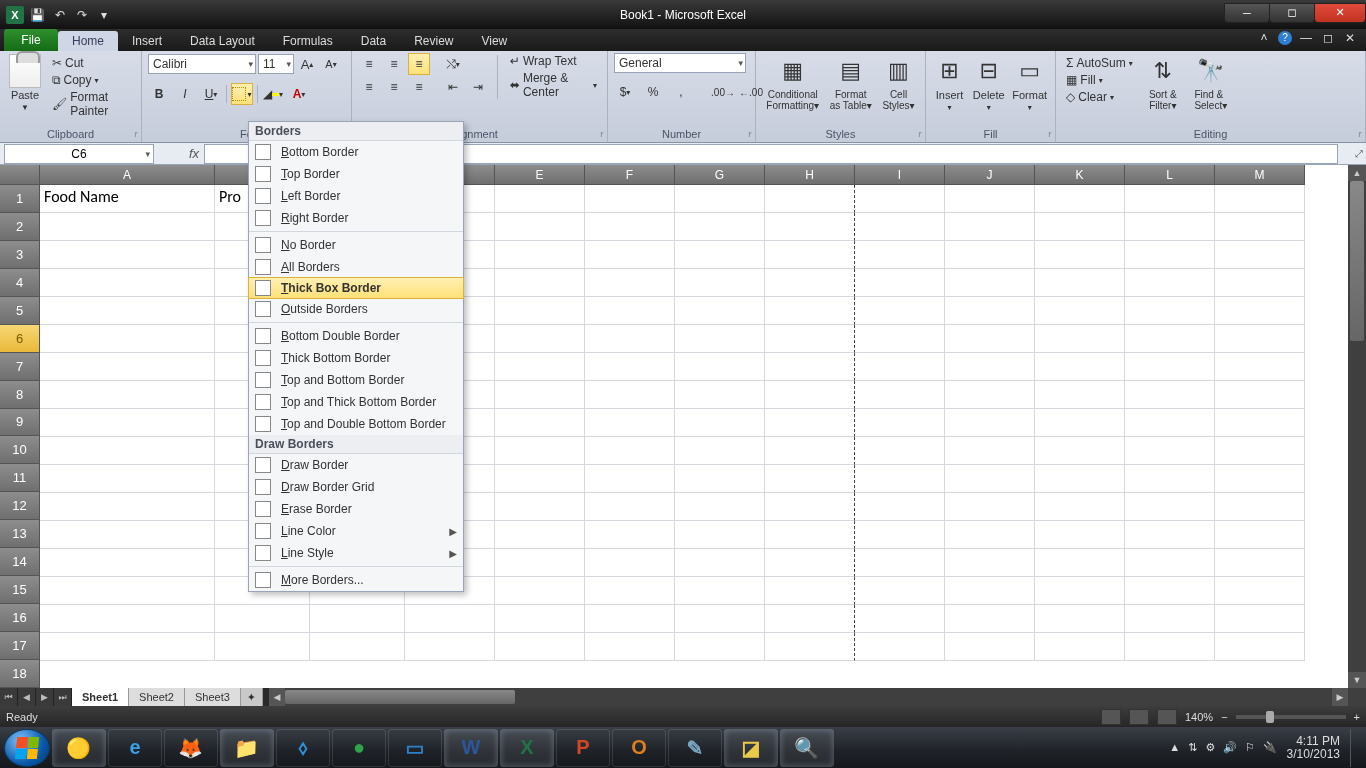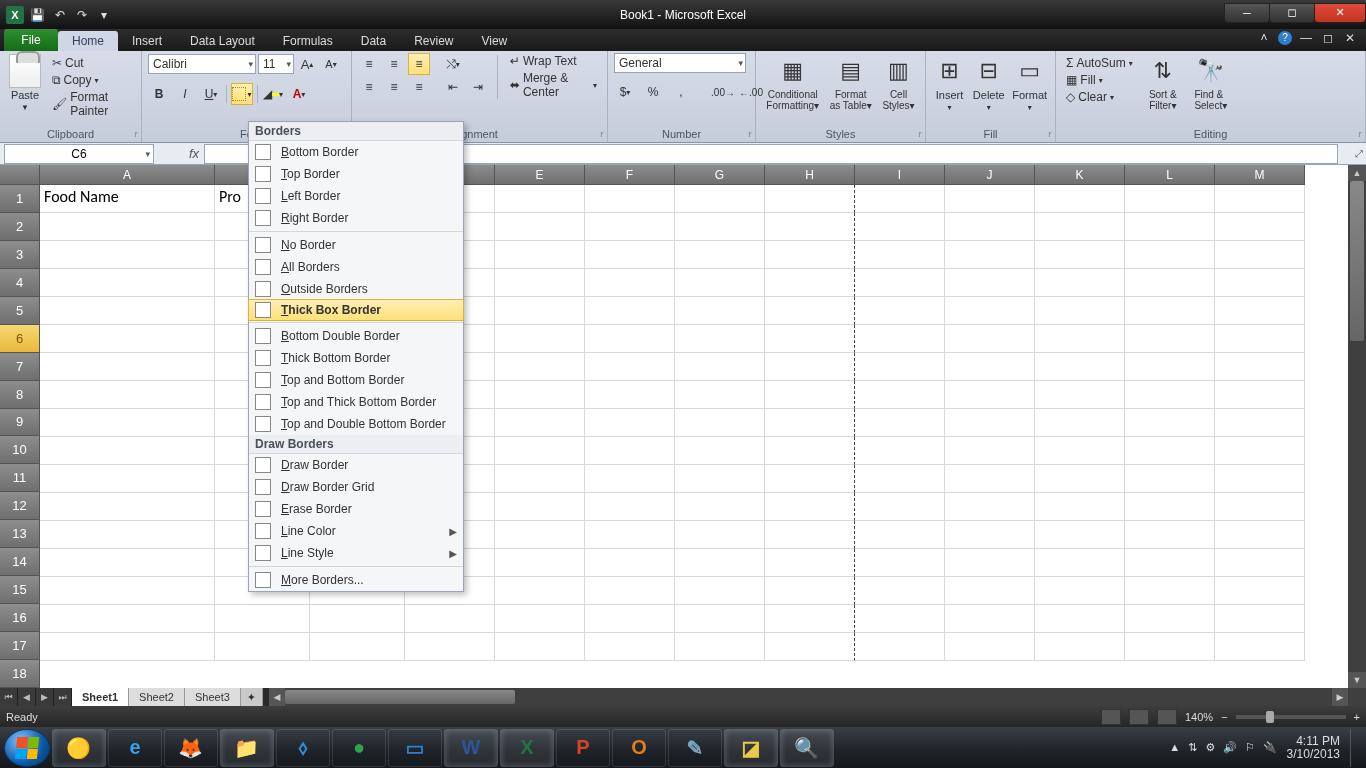--- a/index.html
+++ b/index.html
@@ -708,27 +708,27 @@
       </div>
       <div class="sep"></div>
       <div class="mitem">
         <div class="mi-ico"></div>
         <span><u class="ak">N</u>o Border</span>
       </div>
       <div class="mitem">
         <div class="mi-ico"></div>
         <span><u class="ak">A</u>ll Borders</span>
       </div>
+      <div class="mitem hover">
+        <div class="mi-ico"></div>
+        <span><u class="ak">T</u>hick Box Border</span>
+      </div>
       <div class="mitem">
         <div class="mi-ico"></div>
         <span><u class="ak">O</u>utside Borders</span>
-      </div>
-      <div class="mitem hover">
-        <div class="mi-ico"></div>
-        <span><u class="ak">T</u>hick Box Border</span>
       </div>
       <div class="sep"></div>
       <div class="mitem">
         <div class="mi-ico"></div>
         <span><u class="ak">B</u>ottom Double Border</span>
       </div>
       <div class="mitem">
         <div class="mi-ico"></div>
         <span><u class="ak">T</u>hick Bottom Border</span>
       </div>

